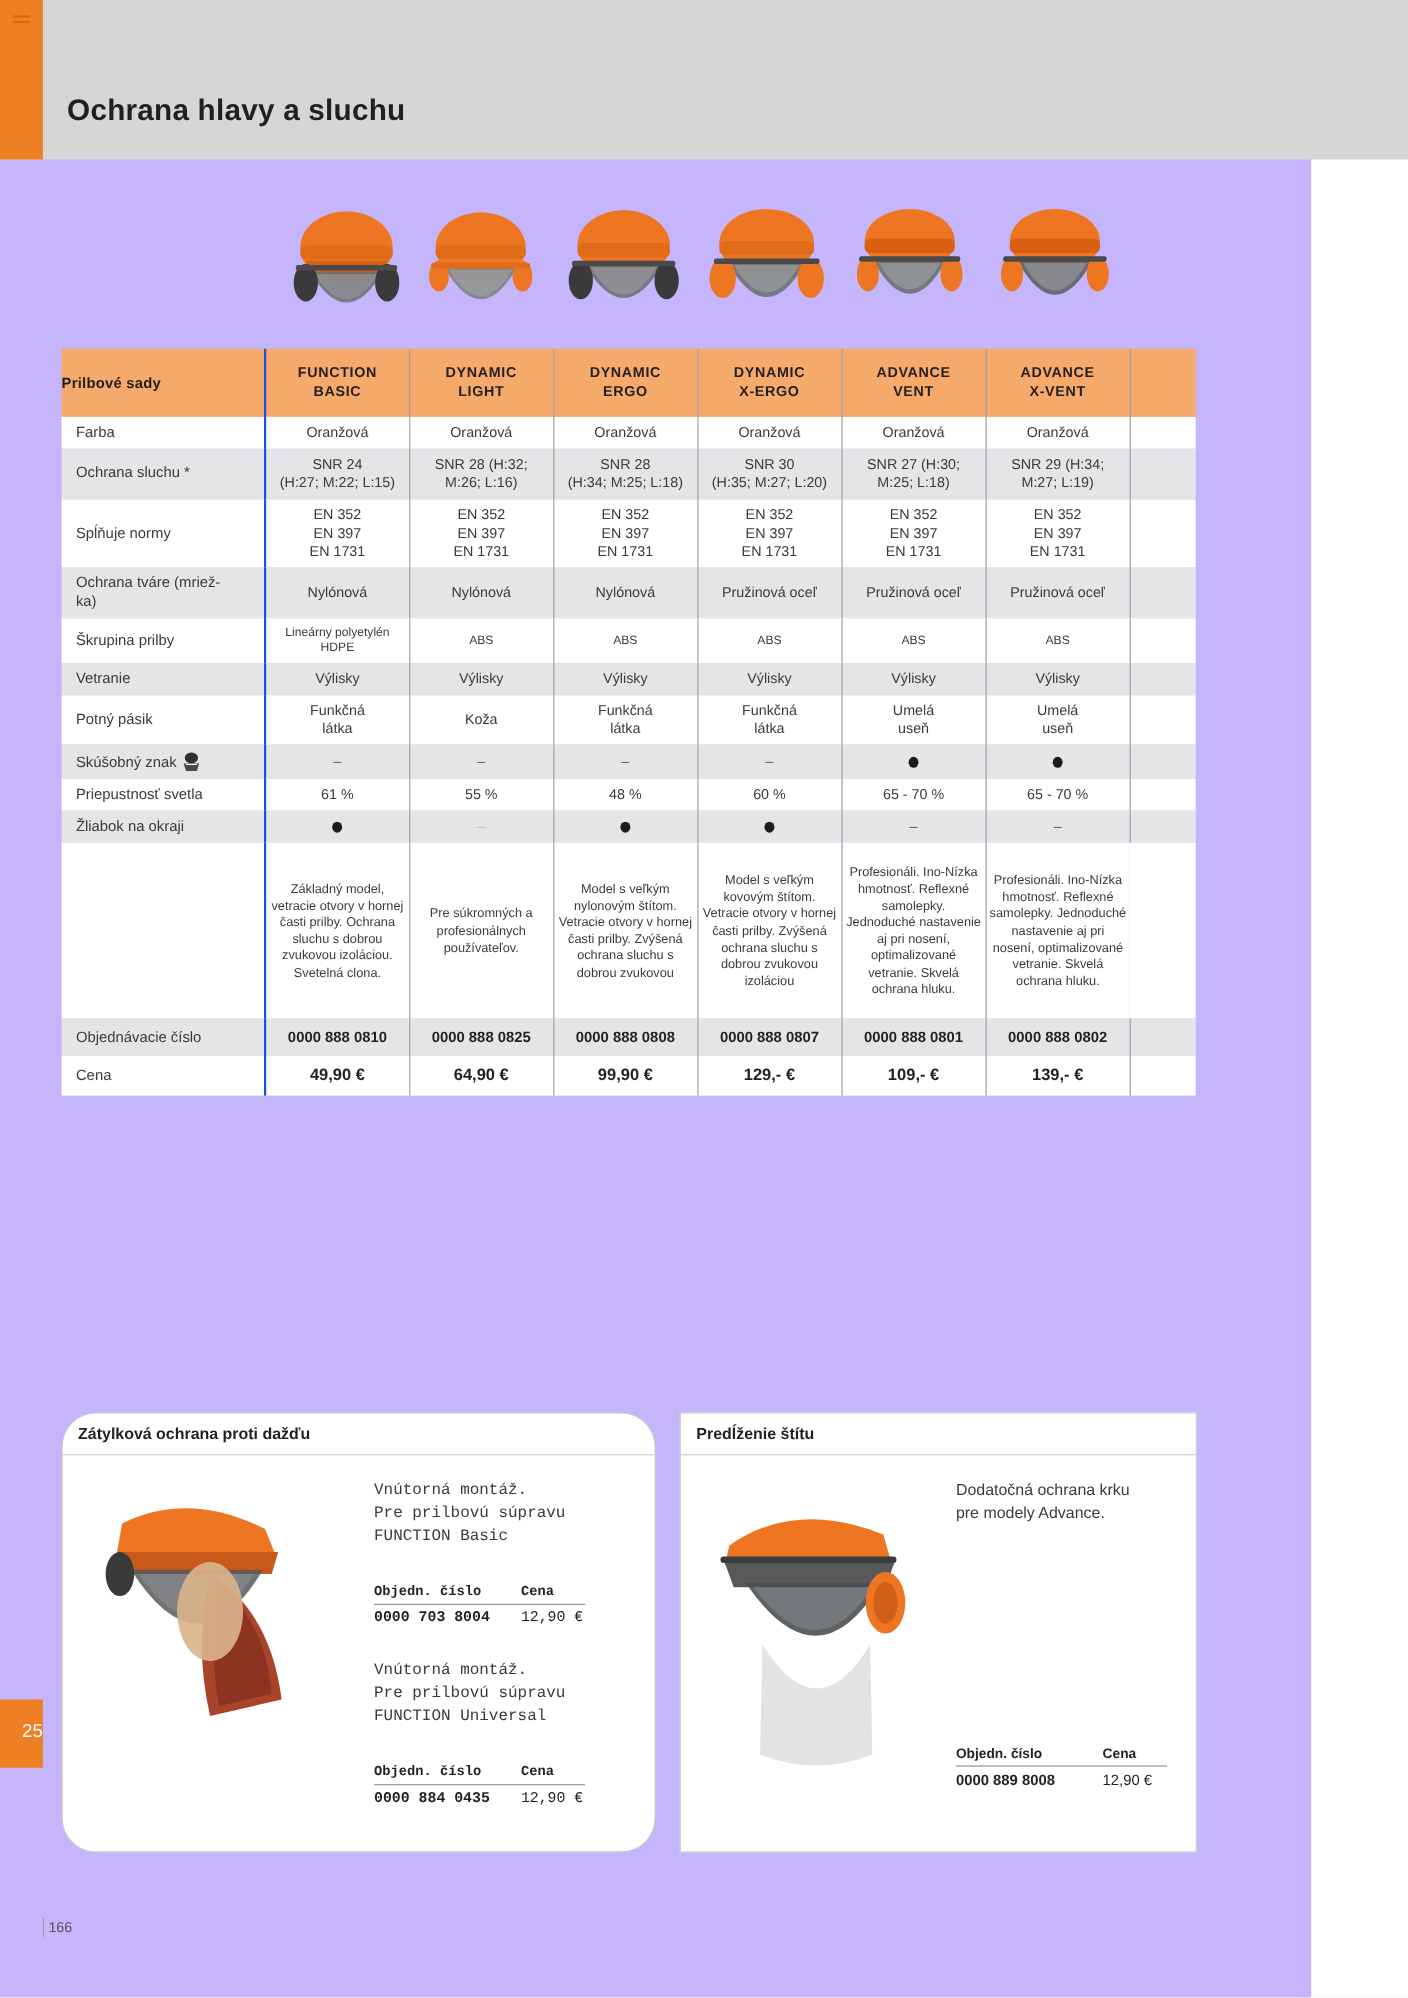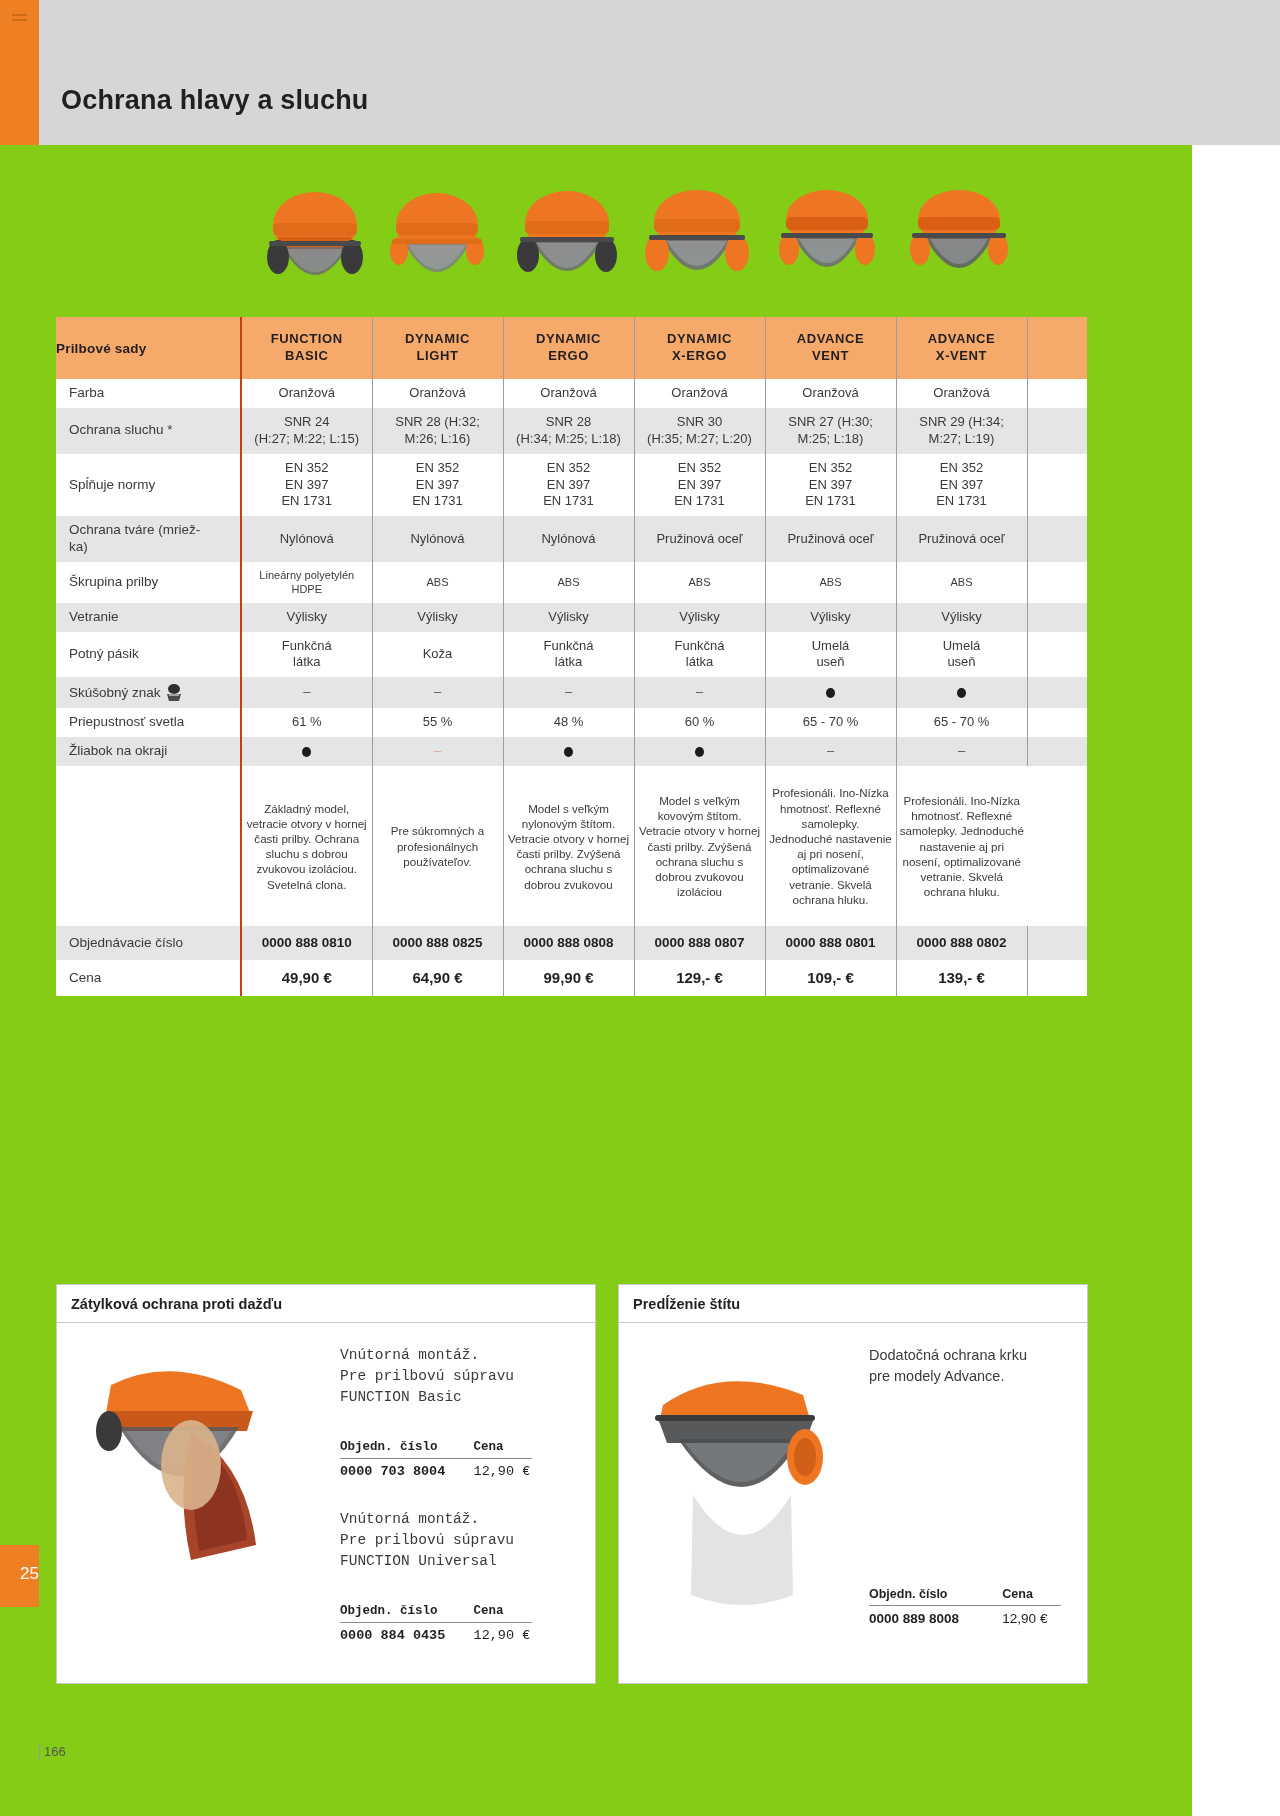--- a/index.html
+++ b/index.html
@@ -3,21 +3,21 @@
 <meta charset="utf-8">
 <style>
   * { box-sizing: border-box; margin: 0; padding: 0; }
   html, body {
     width: 1280px; height: 1816px;
     background: #ffffff;
     font-family: "Liberation Sans", sans-serif;
     color: #2b2b2b;
     overflow: hidden;
   }
-  .page { position: relative; width: 1192px; height: 1816px; background:#84cc16; }
+  .page { position: relative; width: 1192px; height: 1816px; background:#c4b5fd; }
 
   
   .header-band {
     position: absolute; left: 0; top: 0; width: 1280px; height: 145px;
     background: #d5d6d6;
   }
   .header-orange {
     position: absolute; left: 0; top: 0; width: 39px; height: 145px;
     background: #ee7f22;
   }
@@ -64,21 +64,21 @@
   }
   .r-cell {
     font-size:13px; color:#3a3a3a; text-align:center; line-height:1.3;
     padding:6px 5px;
   }
   .r-cell.small { font-size:11px; }
   .shade td { background:#e4e5e6; }
   .plain td { background:#ffffff; }
 
   
-  td.sep-strong { border-left:2px solid #c2410c; }
+  td.sep-strong { border-left:2px solid #1d4ed8; }
   td.sep-light  { border-left:1px solid #9d9d9d; }
 
   .dot { display:inline-block; width:9px; height:10px; border-radius:50%;
          background:#1c1c1c; vertical-align:middle; }
   .dash { color:#555; }
   .dash-pink { color:#e8a79b; }
 
   .bt-icon{
     display:inline-block; width:16px; height:16px; border-radius:50%;
     background:#2a7fd4; position:relative; vertical-align:-3px; margin-left:5px;
@@ -107,21 +107,21 @@
 
   .pricerow td { background:#ffffff; height:36px; }
   .pricerow .r-cell { font-weight:bold; font-size:15px; color:#231f20; }
 
   
   .panel { position:absolute; background:#fff; border:1px solid #c9c9c9; }
   .panel-title {
     font-size:14.5px; font-weight:bold; color:#231f20;
     padding:11px 0 10px 14px; border-bottom:1px solid #c9c9c9;
   }
-  .panel-l { left:56px; top:1284px; width:540px; height:400px; }
+  .panel-l { left:56px; top:1284px; width:540px; height:400px;border-radius:31px; }
   .panel-r { left:618px; top:1284px; width:470px; height:400px; }
 
   .ptext { font-size:14.5px; line-height:1.45; color:#3a3a3a; }
 
   .ordtbl { border-collapse:collapse; }
   .ordtbl th {
     font-size:12.5px; font-weight:bold; color:#231f20; text-align:left;
     padding:2px 0 4px 0; border-bottom:1px solid #8a8a8a;
   }
   .ordtbl td { font-size:13.5px; color:#231f20; padding:5px 0 2px 0; }

